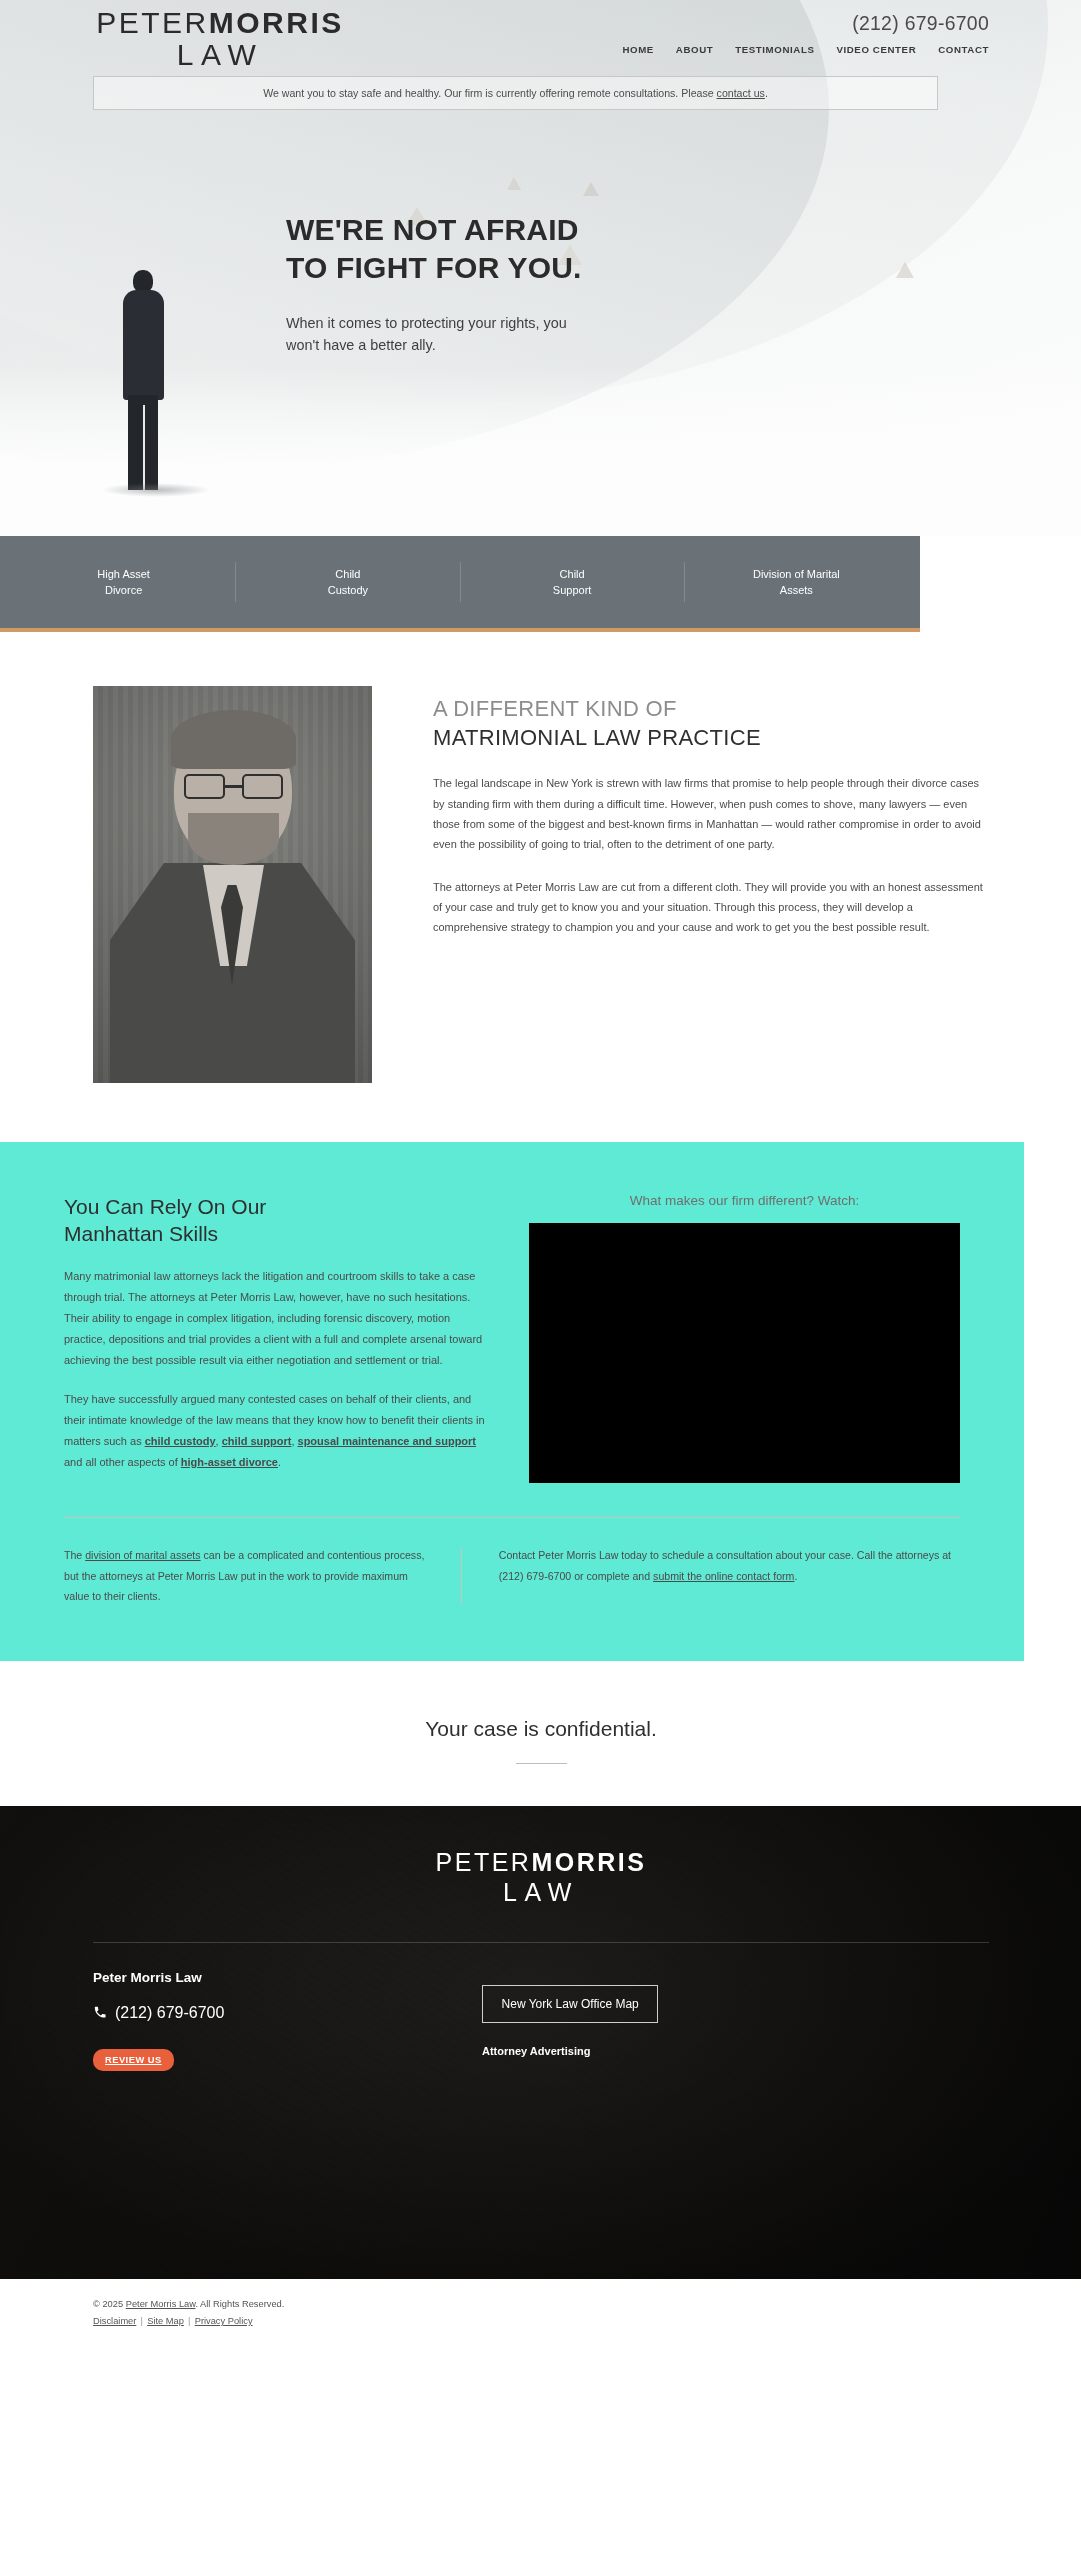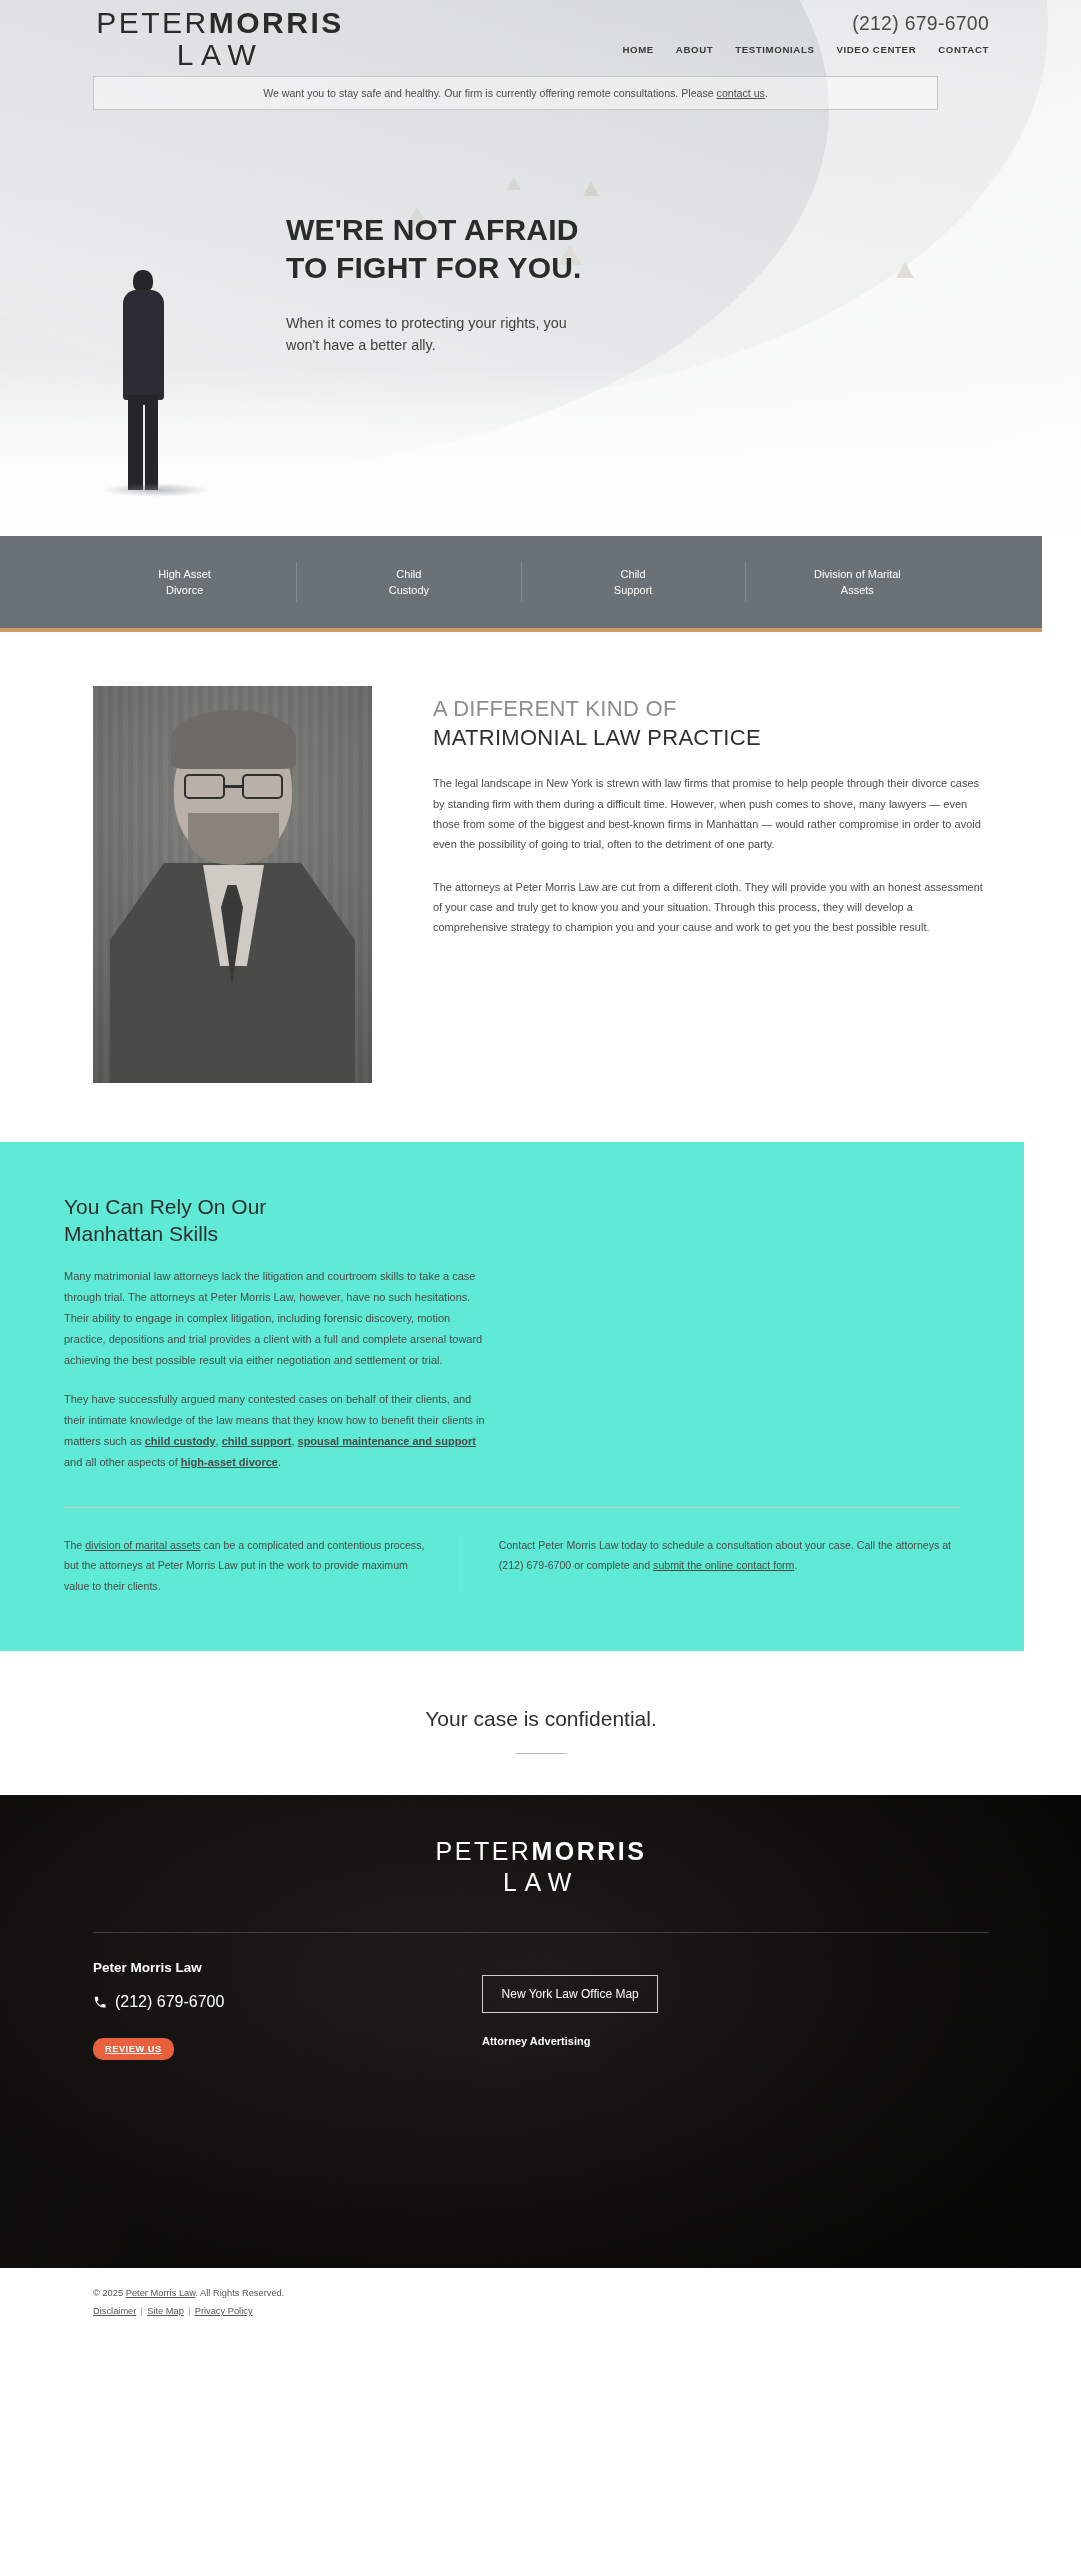--- a/index.html
+++ b/index.html
@@ -86,21 +86,21 @@
   
   .man { position: absolute; left: 25px; top: 270px; width: 51px; height: 220px; }
   .man-head { position: absolute; left: 15px; top: 0; width: 20px; height: 22px; background: #23262b; border-radius: 46% 46% 40% 40%; }
   .man-body { position: absolute; left: 5px; top: 20px; width: 41px; height: 110px; background: #2a2e34; border-radius: 13.5px 13.5px 3.4px 3.4px; }
   .man-legs { position: absolute; left: 10px; top: 125px; width: 30px; height: 95px; background: #23262b; }
   .man-split { position: absolute; left: 24.5px; top: 135px; width: 2.5px; height: 85px; background: #e8eaea; }
   .man-shadow { position: absolute; left: -17px; top: 213px; width: 110px; height: 13.5px; background: radial-gradient(ellipse at center, rgba(120,125,130,.5), rgba(255,255,255,0) 70%); }
 
   
   .practice-bar {
-    width: 1042px; height: 96px;
+    width: 920px; height: 96px;
     background: #6a7278;
     border-bottom: 4.2px solid #cf9a63;
     display: flex; align-items: center;
   }
   .practice-inner { width: 896px; margin: 0 auto; display: flex; }
   .practice-item {
     flex: 1; text-align: center; color: #fff; font-size: 11px; line-height: 1.5;
     border-right: 0.8px solid #828a8f; padding: 3.4px 8.5px;
   }
   .practice-item:last-child { border-right: none; }
@@ -305,20 +305,24 @@
     <div class="court-left">
       <h2 class="court-h">
         <span>You Can Rely On Our</span><br>
         <span>Manhattan Skills</span>
       </h2>
       <p class="court-p">Many matrimonial law attorneys lack the litigation and courtroom skills to take a case through trial. The attorneys at Peter Morris Law, however, have no such hesitations. Their ability to engage in complex litigation, including forensic discovery, motion practice, depositions and trial provides a client with a full and complete arsenal toward achieving the best possible result via either negotiation and settlement or trial.</p>
       <p class="court-p">
         <span>They have successfully argued many contested cases on behalf of their clients, and their intimate knowledge of the law means that they know how to benefit their clients in matters such as </span><a href="#">child custody</a>, <a href="#">child support</a>, <a href="#">spousal maintenance and support</a><span> and all other aspects of </span><a href="#">high-asset divorce</a><span>.</span>
       </p>
     </div>
+    <div class="court-right">
+      <div class="video-label">What makes our firm different? Watch:</div>
+      <div class="video-box"></div>
+    </div>
   </div>
 
   <div class="court-rule"></div>
 
   <div class="court-bottom">
     <div class="cb-left">
       <span>The </span><a href="#">division of marital assets</a><span> can be a complicated and contentious process, but the attorneys at Peter Morris Law put in the work to provide maximum value to their clients.</span>
     </div>
     <div class="cb-divider"></div>
     <div class="cb-right">

